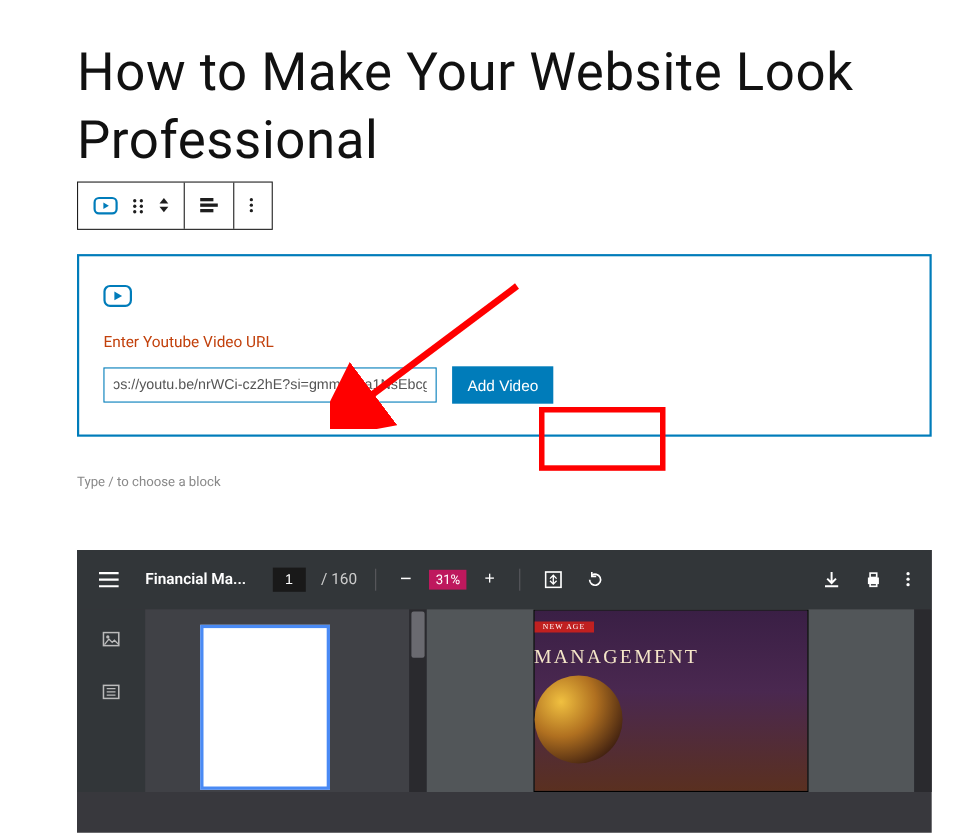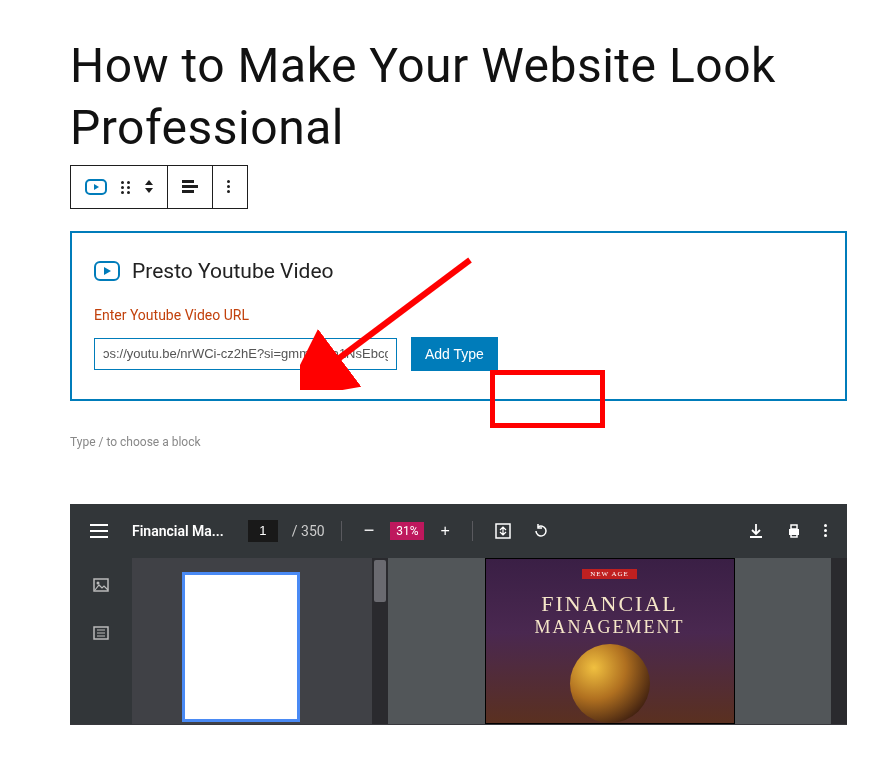--- a/index.html
+++ b/index.html
@@ -27,37 +27,37 @@
   .presto-icon{width:26px;height:20px;border:2px solid #007cba;border-radius:6px;display:flex;align-items:center;justify-content:center}
   .presto-icon::after{content:"";border-left:7px solid #007cba;border-top:4px solid transparent;border-bottom:4px solid transparent;margin-left:1px}
   .presto-title{font-size:21px;color:#222}
   .presto-label{font-size:14px;color:#c2410c;margin-bottom:14px}
   .input-row{display:flex;align-items:center;gap:14px}
   .url-input{flex:0 0 303px;height:32px;border:1px solid #007cba;padding:0 8px;font-size:13px;color:#555;outline:none}
   .add-video-btn{background:#007cba;color:#fff;border:none;padding:0 14px;height:34px;font-size:14px;cursor:pointer}
   .highlight-box{position:absolute;border:5px solid #ff0000;width:115px;height:58px;left:490px;top:370px;z-index:3;pointer-events:none}
   .arrow-svg{position:absolute;left:300px;top:250px;pointer-events:none;z-index:3}
   .placeholder-text{font-size:12px;color:#888;margin-top:34px}
-  .pdf-viewer{background:#38383d;margin-top:55px;height:221px;color:#fff;font-size:14px;position:relative}
+  .pdf-viewer{background:#38383d;margin-top:55px;height:258px;color:#fff;font-size:14px;position:relative}
   .pdf-toolbar{height:54px;background:#323639;display:flex;align-items:center;padding:0 14px;gap:10px}
   .pdf-title{font-weight:600;margin:0 14px 0 8px;white-space:nowrap}
   .page-input{width:30px;height:22px;background:#191919;border:none;color:#fff;text-align:center;font-size:13px}
   .page-total{margin-left:4px;color:#ccc}
   .sep{width:1px;height:20px;background:#5a5a5f;margin:0 6px}
   .zoom-pct{background:#be185d;padding:2px 6px;font-size:12px}
   .icon-btn{background:none;border:none;color:#fff;cursor:pointer;padding:6px;display:flex;align-items:center;justify-content:center}
   .spacer{flex:1}
   .pdf-body{display:flex;height:166px}
   .pdf-sidebar{width:62px;background:#323639;display:flex;flex-direction:column;align-items:center;padding-top:14px;gap:22px}
   .pdf-thumbs{width:240px;background:#404146;position:relative;padding:14px 0 0 50px}
   .thumb{width:118px;height:150px;background:#fff;border:3px solid #4a8af4}
   .pdf-scroll{width:16px;background:#2a2a2e;position:relative}
   .pdf-scroll::before{content:"";position:absolute;top:2px;left:2px;right:2px;height:42px;background:#6a6a70;border-radius:2px}
   .pdf-page-area{flex:1;background:#525659;display:flex;justify-content:center;position:relative;overflow:hidden}
-  .book-cover{width:250px;height:100%;background:linear-gradient(180deg,#3a1f45 0%,#4a2850 45%,#5a3020 100%);border:1px solid #000;display:flex;flex-direction:column;align-items:center;padding-top:10px;color:#f5e6c8;font-family:Georgia,serif}
+  .book-cover{width:250px;height:100%;background:linear-gradient(180deg,#3a1f45 0%,#4a2850 45%,#5a3020 100%);border:1px solid #000;display:flex;flex-direction:column;align-items:flex-start;padding-top:10px;color:#f5e6c8;font-family:Georgia,serif}
   .badge{background:#c02020;color:#fff;font-size:7px;padding:1px 8px;letter-spacing:1px;margin-bottom:12px}
   .book-t1{font-size:22px;letter-spacing:2px}
   .book-t2{font-size:18px;letter-spacing:2px;margin-bottom:6px}
   .globe{width:80px;height:80px;border-radius:50%;background:radial-gradient(circle at 30% 30%, #f0c040 0%, #b07020 40%, #402010 80%)}
   .pdf-right-scroll{width:16px;background:#2a2a2e}
 </style>
 </head>
 <body>
 
 <div class="content">
@@ -101,41 +101,40 @@
             <span></span>
             <span></span>
           </span>
       </button>
     </div>
   </div>
 
   <div class="presto-block">
     <div class="presto-header">
       <span class="presto-icon"></span>
-      <span class="presto-title">Presto Youtube Video</span>
     </div>
     <div class="presto-label">Enter Youtube Video URL</div>
     <div class="input-row">
       <input class="url-input" value="ɔs://youtu.be/nrWCi-cz2hE?si=gmmoI-xa1NsEbcg" style="">
-      <button class="add-video-btn">Add Type</button>
+      <button class="add-video-btn">Add Video</button>
     </div>
   </div>
 
   <div class="placeholder-text">Type / to choose a block</div>
 
   <div class="pdf-viewer">
     <div class="pdf-toolbar">
       <button class="icon-btn">
         <svg width="18" height="14" viewBox="0 0 18 14">
             <path d="M0 1h18M0 7h18M0 13h18" stroke="#fff" stroke-width="2"></path>
           </svg>
       </button>
       <span class="pdf-title">Financial Ma...</span>
       <input class="page-input" value="1" style="">
-      <span class="page-total">/ 350</span>
+      <span class="page-total">/ 160</span>
       <span class="sep"></span>
       <button class="icon-btn" style="font-size:18px">−</button>
       <span class="zoom-pct">31%</span>
       <button class="icon-btn" style="font-size:16px">+</button>
       <span class="sep"></span>
       <button class="icon-btn">
         <svg width="16" height="16" viewBox="0 0 16 16">
             <rect x="1" y="1" width="14" height="14" fill="none" stroke="#fff" stroke-width="1.5"></rect>
             <path d="M8 4v8M5 7l3-3 3 3M5 9l3 3 3-3" stroke="#fff" stroke-width="1.2" fill="none"></path>
           </svg>
@@ -183,21 +182,20 @@
             </svg>
         </button>
       </div>
       <div class="pdf-thumbs">
         <div class="thumb"></div>
       </div>
       <div class="pdf-scroll"></div>
       <div class="pdf-page-area">
         <div class="book-cover">
           <div class="badge">NEW AGE</div>
-          <div class="book-t1">FINANCIAL</div>
           <div class="book-t2">MANAGEMENT</div>
           <div class="globe"></div>
         </div>
       </div>
       <div class="pdf-right-scroll"></div>
     </div>
   </div>
 </div>
 
 <div class="highlight-box"></div>

